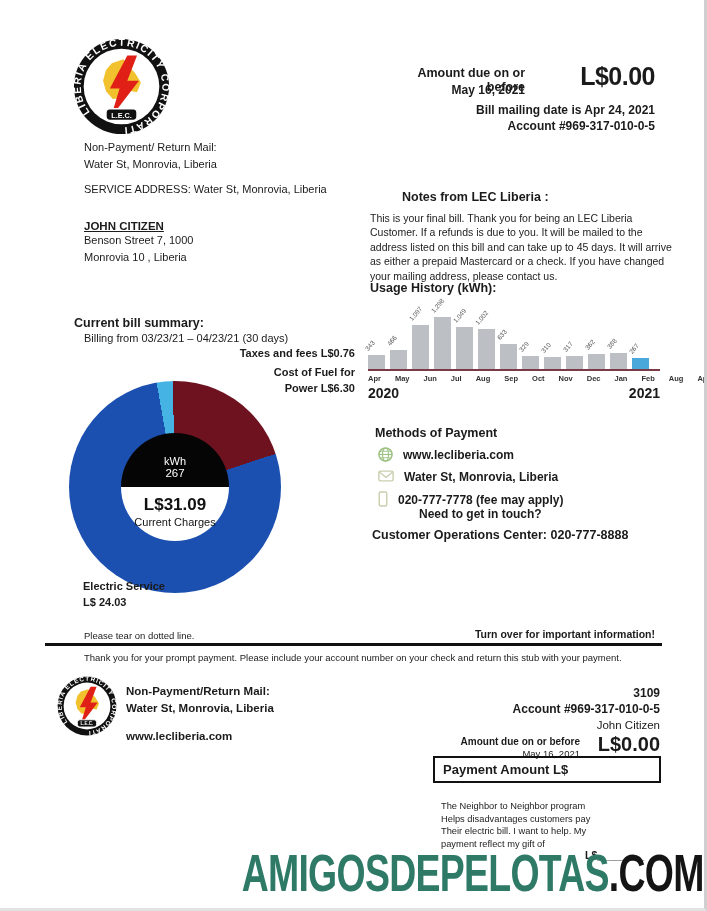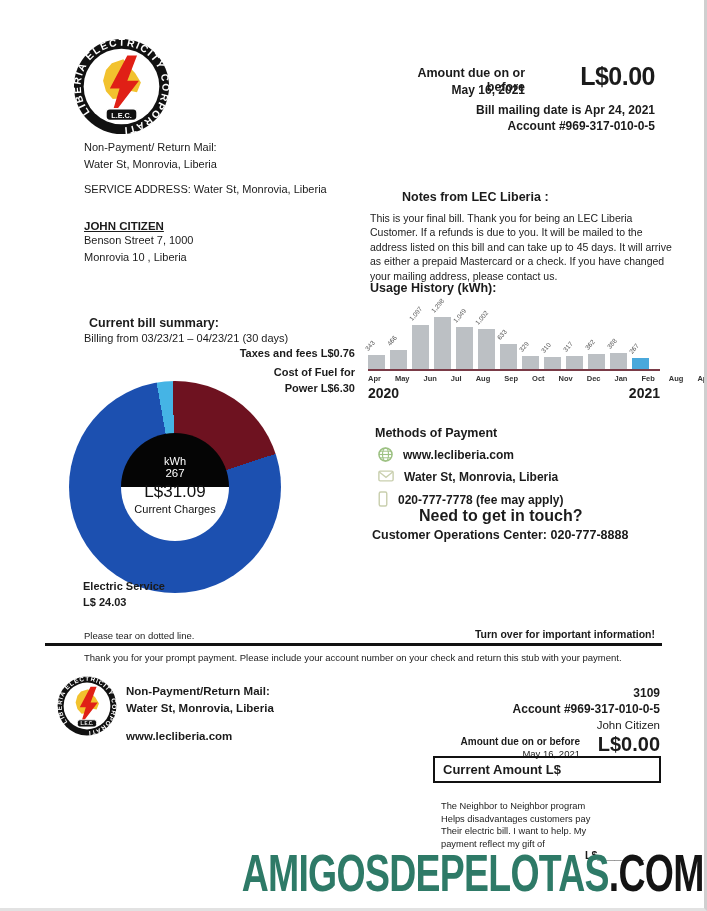--- a/index.html
+++ b/index.html
@@ -36,21 +36,21 @@
   .month-row { position:absolute; left:368px; top:374px; width:292px; display:flex; gap:14px; }
   .month-lab { width:17px; text-align:center; font-size:7.5px; font-weight:bold; color:#333; }
   .year-lab { font-size:14px; font-weight:bold; }
 
   
   #donut { position:absolute; left:69px; top:381px; width:212px; height:212px; border-radius:50%; }
   #donut-center { position:absolute; left:121px; top:433px; width:108px; height:108px; border-radius:50%;
     background:linear-gradient(#050505 0 50%, #ffffff 50% 100%); text-align:center; }
   #donut-center .ck { color:#fff; font-size:11px; margin-top:22px; }
   #donut-center .cv { color:#fff; font-size:11.5px; }
-  #donut-center .ca { color:#111; font-size:17px; font-weight:normal; margin-top:3px; }
+  #donut-center .ca { color:#111; font-size:17px; font-weight:bold; margin-top:16px; }
   #donut-center .cc { color:#111; font-size:11px; margin-top:1px; }
   .slice-lab { font-size:11px; font-weight:bold; line-height:1.45; }
 
   
   .pm-row { position:absolute; font-size:12px; font-weight:bold; }
   .pm-ic { display:inline-block; vertical-align:middle; margin-right:10px; }
 
   
   #tear-line { position:absolute; left:45px; top:643px; width:617px; height:3px; background:#111; }
   .tiny { font-size:9.5px;text-align:right; }
@@ -104,21 +104,21 @@
     <div>Water St, Monrovia, Liberia</div>
   </div>
   <div class="abs addr" style="left:84px; top:181px;">SERVICE ADDRESS: Water St, Monrovia, Liberia</div>
 
   <div class="abs" style="left:84px; top:220px;">
     <div class="cust-name">JOHN CITIZEN</div>
     <div class="addr">Benson Street 7, 1000</div>
     <div class="addr">Monrovia 10 , Liberia</div>
   </div>
 
-  <div class="abs sec-title" style="left:89px; top:316px;">Current bill summary:</div>
+  <div class="abs sec-title" style="left:74px; top:316px;">Current bill summary:</div>
   <div class="abs" style="left:84px; top:332px; font-size:11px;">Billing from 03/23/21 – 04/23/21 (30 days)</div>
 
   <div class="abs sec-title" style="left:370px; top:190px;margin-left:32px;">Notes from LEC Liberia :</div>
   <div class="abs notes-body" style="left:370px; top:211px;">This is your final bill. Thank you for being an LEC Liberia Customer. If a refunds is due to you. It will be mailed to the address listed on this bill and can take up to 45 days. It will arrive as either a prepaid Mastercard or a check. If you have changed your mailing address, please contact us.</div>
 
   <div class="abs sec-title" style="left:370px; top:281px;">Usage History (kWh):</div>
   <div id="usage-bars">
       <div class="bar-col">
         <span class="bar-val" style="bottom: 17px;">343</span>
         <div class="bar-rect" style="height: 14px;"></div>
@@ -228,21 +228,21 @@
         </svg>
     </span><span>Water St, Monrovia, Liberia</span>
   </div>
   <div class="pm-row" style="left:378px; top:491px;">
     <span class="pm-ic">
       <svg width="10" height="16" viewBox="0 0 10 17">
           <rect x="1" y="1" width="8" height="15" rx="1.6" fill="none" stroke="#c9cfae" stroke-width="1.5"></rect>
         </svg>
     </span><span>020-777-7778 (fee may apply)</span>
   </div>
-  <div class="abs b" style="left:372px; top:507px; font-size:16px;padding-left:47px;">Need to get in touch?</div>
+  <div class="abs b" style="left:372px; top:507px; font-size:12px;padding-left:47px;">Need to get in touch?</div>
   <div class="abs b" style="left:372px; top:528px; font-size:12.5px;">Customer Operations Center: 020-777-8888</div>
 
   <div class="abs tiny" style="left:84px; top:630px;">Please tear on dotted line.</div>
   <div class="abs b r" style="left:400px; top:628px; width:255px; font-size:10.5px;">Turn over for important information!</div>
   <div id="tear-line"></div>
   <div class="abs tiny" style="left:84px; top:652px;">Thank you for your prompt payment. Please include your account number on your check and return this stub with your payment.</div>
 
   <div class="abs" style="left:57px; top:676px;">
     <svg class="logo-svg" width="60" height="60" viewBox="0 0 100 100">
       <circle cx="50" cy="50" r="49" fill="#111"></circle>
@@ -268,21 +268,21 @@
   </div>
 
   <div class="abs b r" style="left:500px; top:686px; width:160px; font-size:12px;">3109</div>
   <div class="abs b r" style="left:440px; top:702px; width:220px; font-size:12px;">Account #969-317-010-0-5</div>
   <div class="abs r" style="left:480px; top:719px; width:180px; font-size:11.5px;">John Citizen</div>
   <div class="abs b r" style="left:440px; top:736px; width:140px; font-size:10px;">Amount due on or before</div>
   <div class="abs r" style="left:440px; top:748px; width:140px; font-size:9.5px;">May 16, 2021</div>
   <div class="abs b r" style="left:575px; top:733px; width:85px; font-size:20px;">L$0.00</div>
 
   <div id="payment-box">
-    <span>Current Amount L$</span>
+    <span>Payment Amount L$</span>
   </div>
 
   <div class="abs neighbor" style="left:441px; top:800px;">The Neighbor to Neighbor program Helps disadvantages customers pay Their electric bill. I want to help. My payment reflect my gift of</div>
   <div class="abs gift" style="left:585px; top:833px;margin-top:16px;">L$________</div>
 
   <div id="watermark">
     <span class="wm1">AMIGOSDEPELOTAS</span><span class="wm2">.COM</span>
   </div>
 
 </div>

